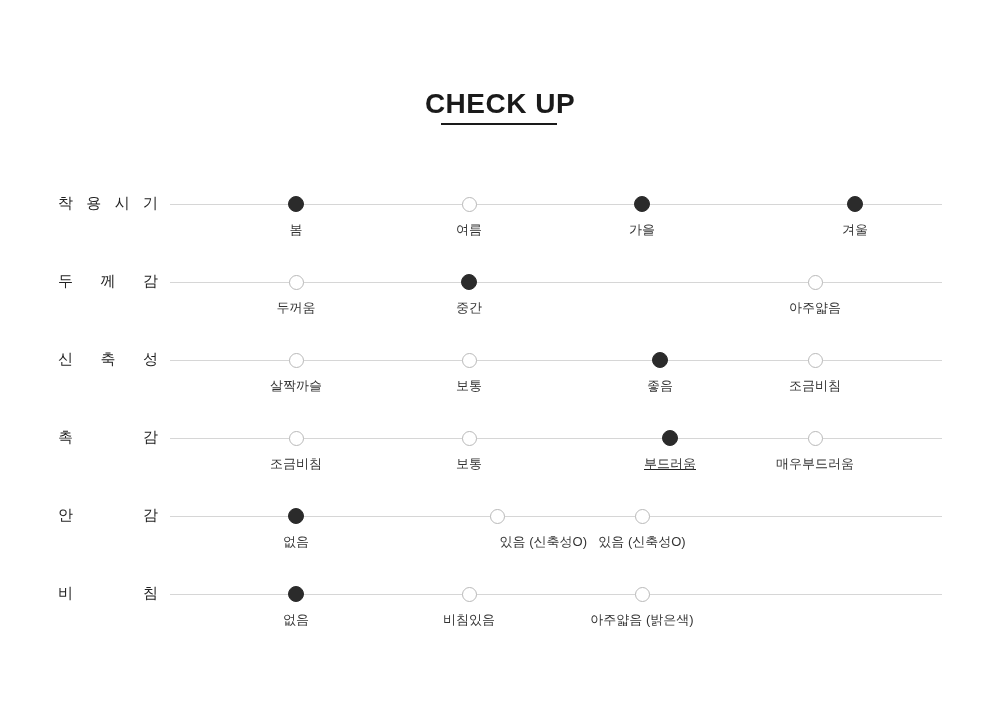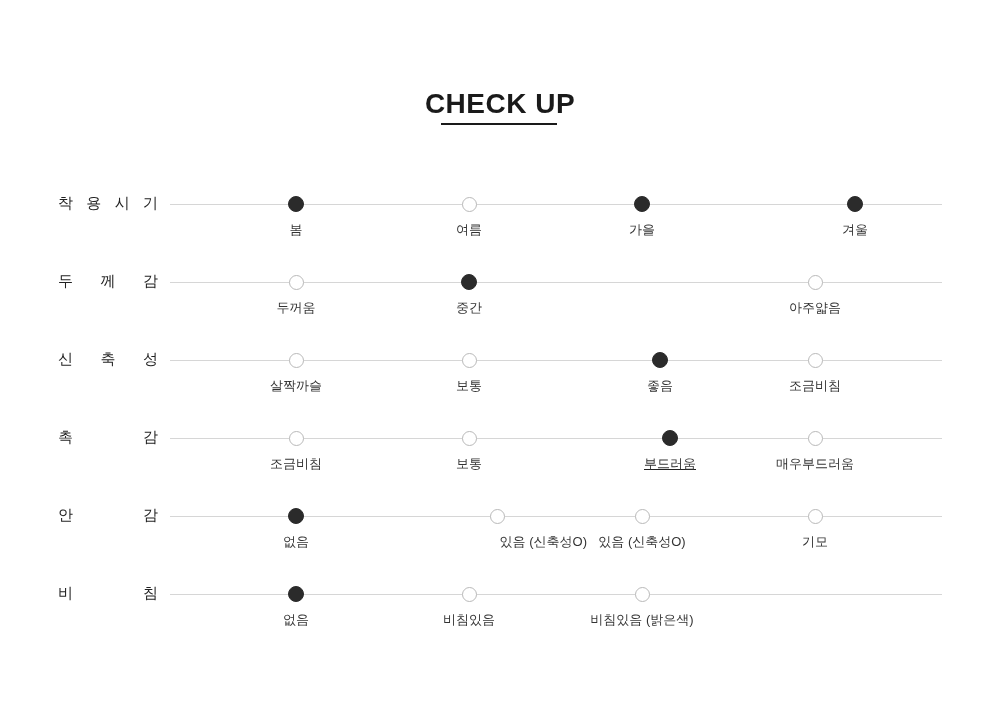--- a/index.html
+++ b/index.html
@@ -216,39 +216,35 @@
           <div class="opt-label">없음</div>
         </div>
         <div class="opt" style="left: 497px; text-align: right;">
           <div class="dot"></div>
           <div class="opt-label">있음 (신축성O)</div>
         </div>
         <div class="opt" style="left: 642px;">
           <div class="dot"></div>
           <div class="opt-label">있음 (신축성O)</div>
         </div>
-        <div class="opt" style="left: 815px;">
-          <div class="dot"></div>
-          <div class="opt-label">기모</div>
-        </div>
       </div>
       <div class="row">
         <div class="row-label spaced">
           <span>비</span>
           <span>침</span>
         </div>
         <div class="axis"></div>
         <div class="opt" style="left: 296px;">
           <div class="dot filled"></div>
           <div class="opt-label">없음</div>
         </div>
         <div class="opt" style="left: 469px;">
           <div class="dot"></div>
           <div class="opt-label">비침있음</div>
         </div>
         <div class="opt" style="left: 642px;">
           <div class="dot"></div>
-          <div class="opt-label">비침있음 (밝은색)</div>
+          <div class="opt-label">아주얇음 (밝은색)</div>
         </div>
       </div>
     </div>
 
 </div>
 
 </body></html>

